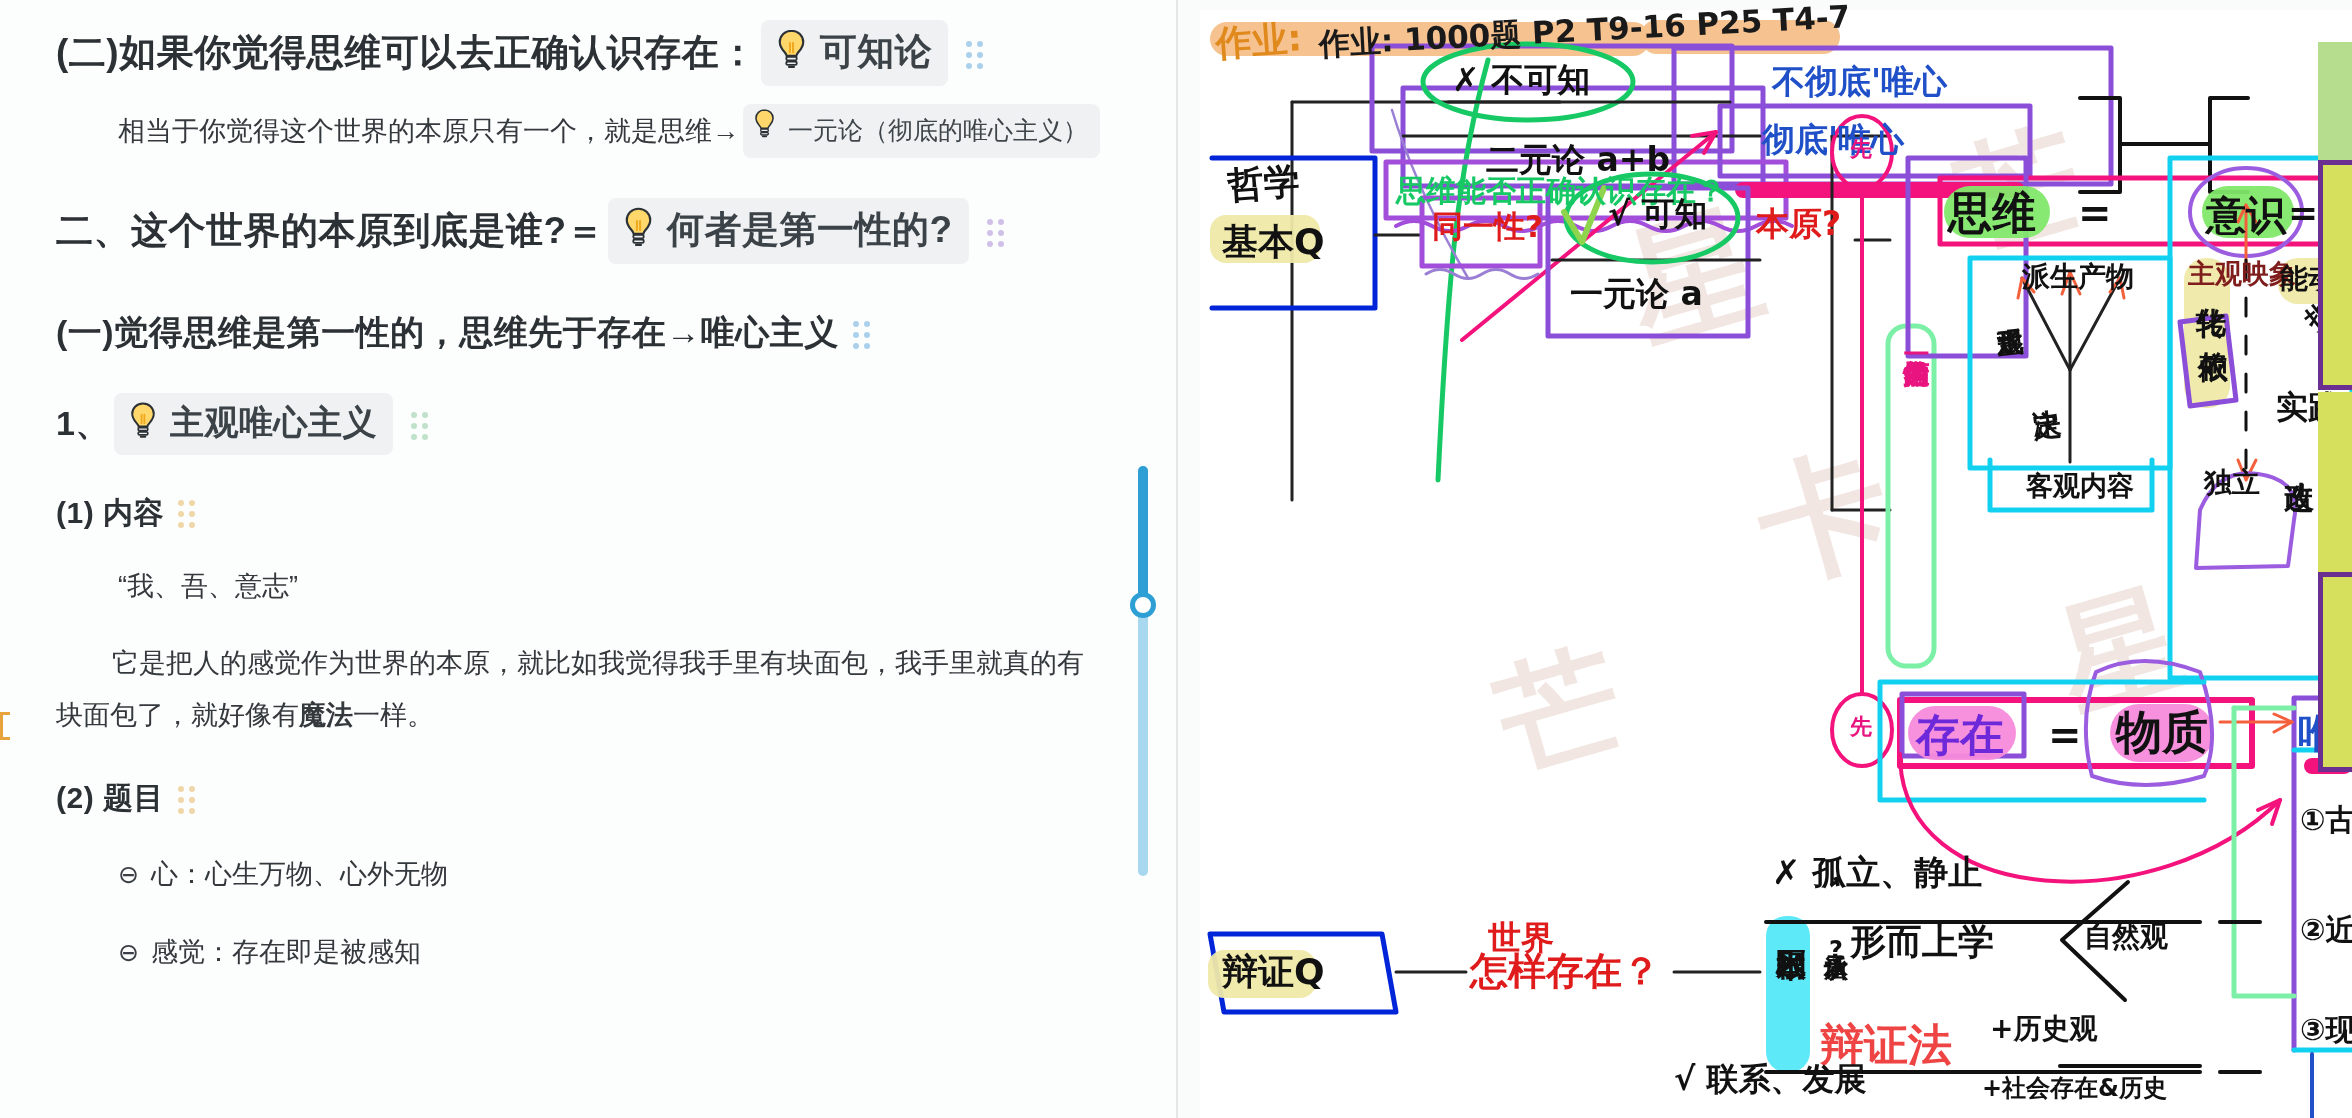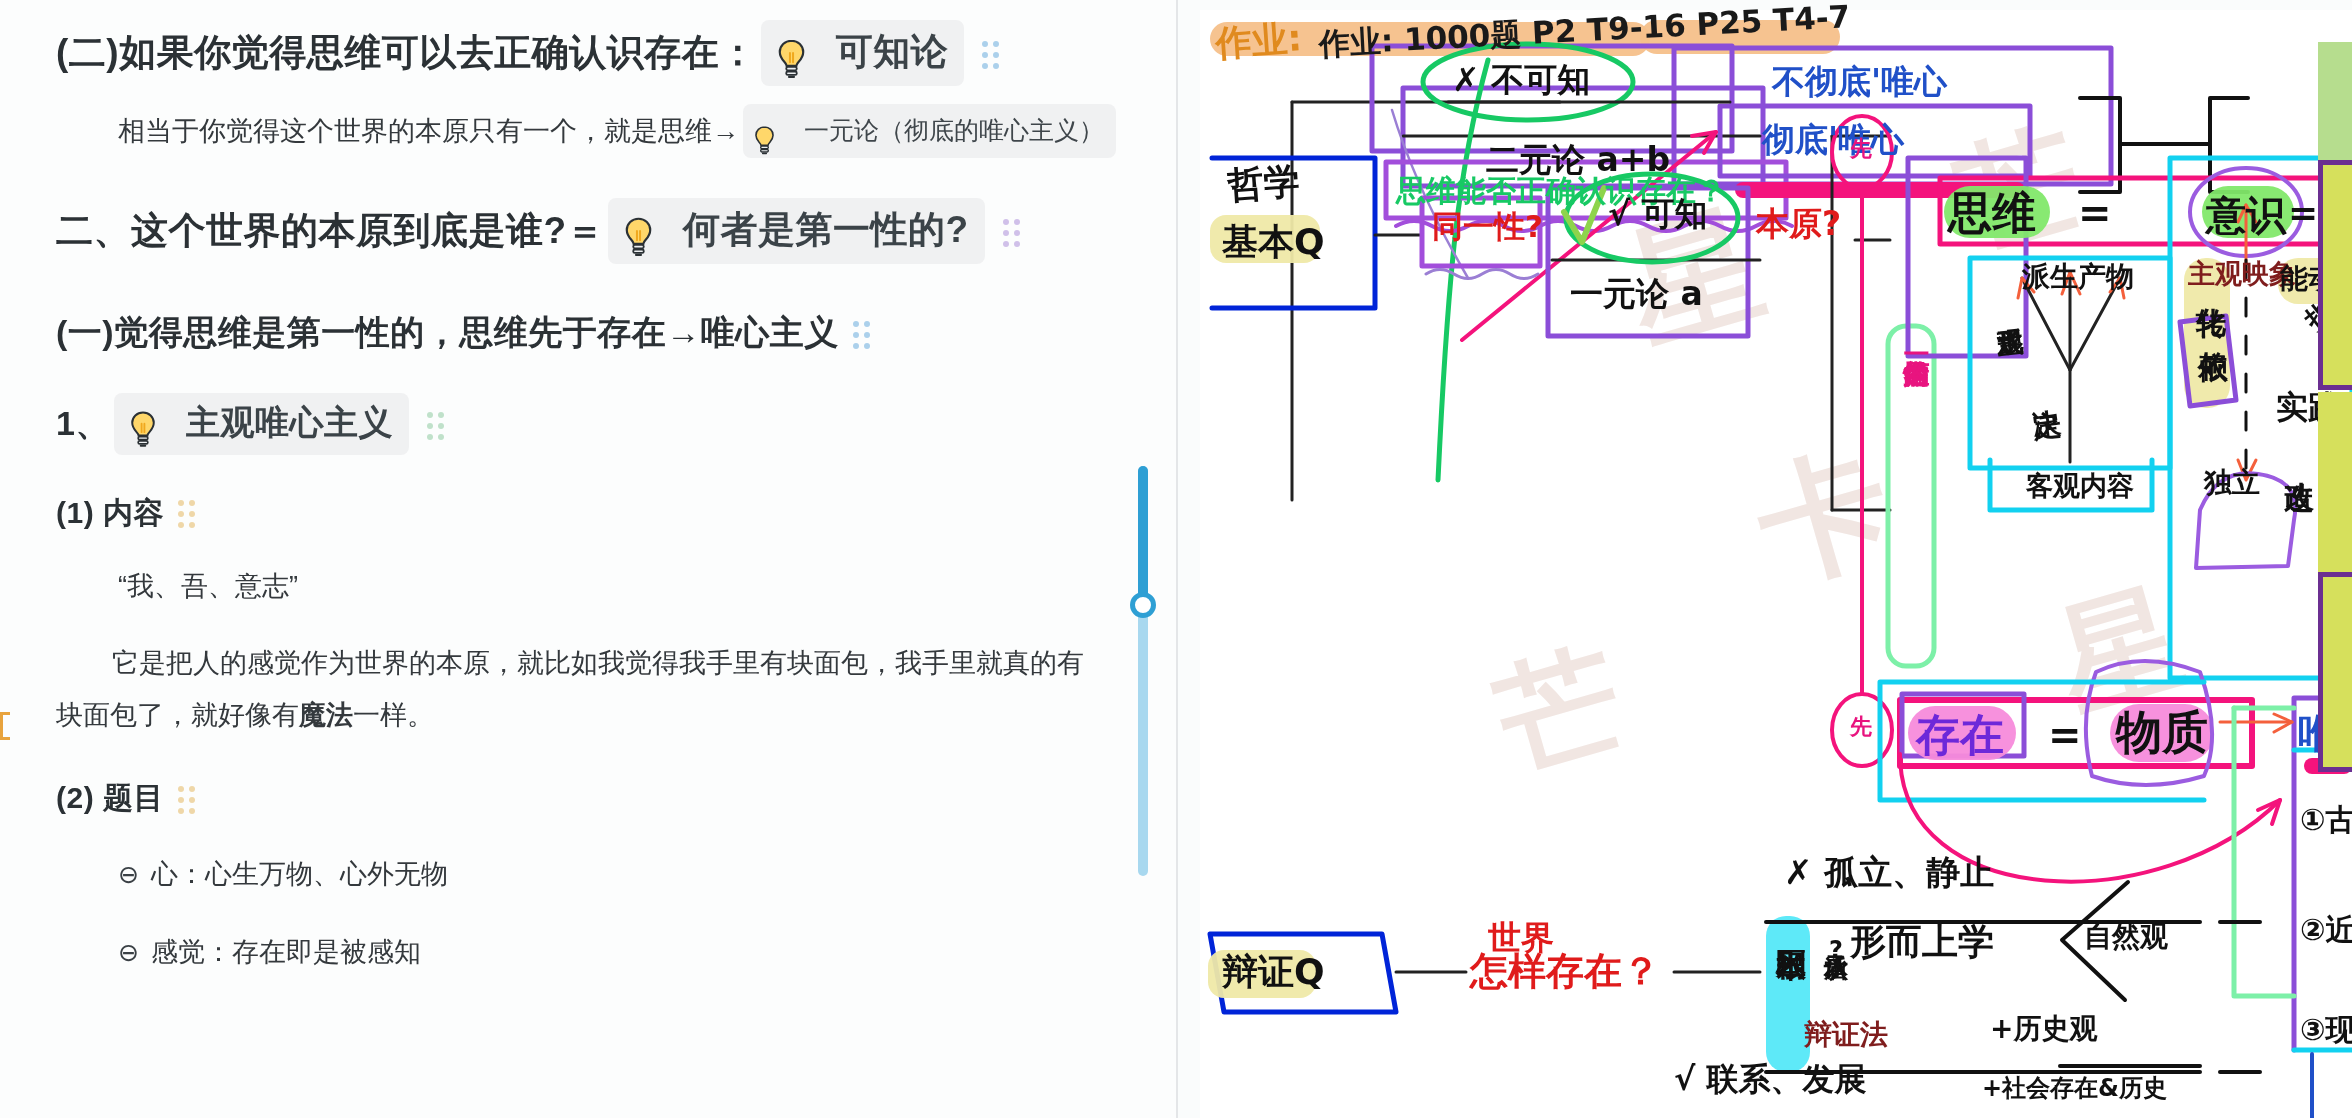--- a/index.html
+++ b/index.html
@@ -33,21 +33,21 @@
   .para {
     font-size: 27px; color: #34393d; line-height: 1.95;
     display: flex; align-items: center; flex-wrap: wrap;
   }
   .para.plain { display: block; }
   .indent1 { padding-left: 62px; }
   .indent-txt { text-indent: 56px; }
 
   
   .tag {
-    display: inline-flex; align-items: flex-end; gap: 26px;
+    display: inline-flex; align-items: flex-start; gap: 10px;
     background: #f0f1f2; border-radius: 8px;
     padding: 5px 16px 7px 12px;
     margin: 0 4px;
     white-space: nowrap;
   }
   .tag .tag-label { color: #3b4348; font-weight: bold; }
   .tag.small { padding: 2px 12px 4px 8px; }
   .tag.small .tag-label { font-weight: normal; color: #3f464b; font-size: 25px; }
 
   .bulb { width: 1em; height: 1.18em; display: inline-block; position: relative; top: .08em; }
@@ -463,24 +463,24 @@
       <div class="hw" style="left:822px; top:380px; font-size:28px; color:#111; writing-mode:vertical-rl; text-orientation:upright; transform:rotate(-8deg);">决定</div>
       <div class="hw" style="left:992px; top:318px; font-size:30px; color:#111; writing-mode:vertical-rl; text-orientation:upright;">依赖</div>
       <div class="hw" style="left:826px; top:458px; font-size:27px; color:#111;">客观内容</div>
       <div class="hw" style="left:1004px; top:454px; font-size:28px; color:#111;">独立</div>
 
       <div class="hw" style="left:716px; top:696px; font-size:44px; color:#6d28d9;">存在</div>
       <div class="hw" style="left:848px; top:702px; font-size:40px; color:#111;">=</div>
       <div class="hw" style="left:916px; top:692px; font-size:46px; color:#111;">物质</div>
       <div class="hw" style="left:1098px; top:696px; font-size:40px; color:#2050c8;">唯物主义</div>
 
-      <div class="hw" style="left:584px; top:840px; font-size:34px; color:#111;">✗ 孤立、静止</div>
+      <div class="hw" style="left:572px; top:840px; font-size:34px; color:#111;">✗ 孤立、静止</div>
       <div class="hw" style="left:650px; top:908px; font-size:36px; color:#111;">形而上学</div>
       <div class="hw" style="left:884px; top:908px; font-size:28px; color:#111;">自然观</div>
-      <div class="hw" style="left:604px; top:1006px; font-size:28px; color:#7f1d1d;">辩证法</div>
+      <div class="hw" style="left:620px; top:1006px; font-size:44px; color:#ef4444;">辩证法</div>
       <div class="hw" style="left:790px; top:1000px; font-size:28px; color:#111;">+历史观</div>
       <div class="hw" style="left:782px; top:1062px; font-size:24px; color:#111;">+社会存在&amp;历史</div>
       <div class="hw" style="left:474px; top:1048px; font-size:32px; color:#111;">√ 联系、发展</div>
 
       <div class="hw" style="left:22px; top:938px; font-size:36px; color:#111;">辩证Q</div>
       <div class="hw" style="left:288px; top:906px; font-size:33px; color:#e01b1b;">世界</div>
       <div class="hw" style="left:270px; top:936px; font-size:38px; color:#e01b1b;">怎样存在？</div>
       <div class="hw" style="left:570px; top:916px; font-size:30px; color:#111; writing-mode:vertical-rl; text-orientation:upright;">根本区别</div>
       <div class="hw" style="left:620px; top:926px; font-size:24px; color:#111; writing-mode:vertical-rl; text-orientation:upright;">承认矛盾?</div>
 

